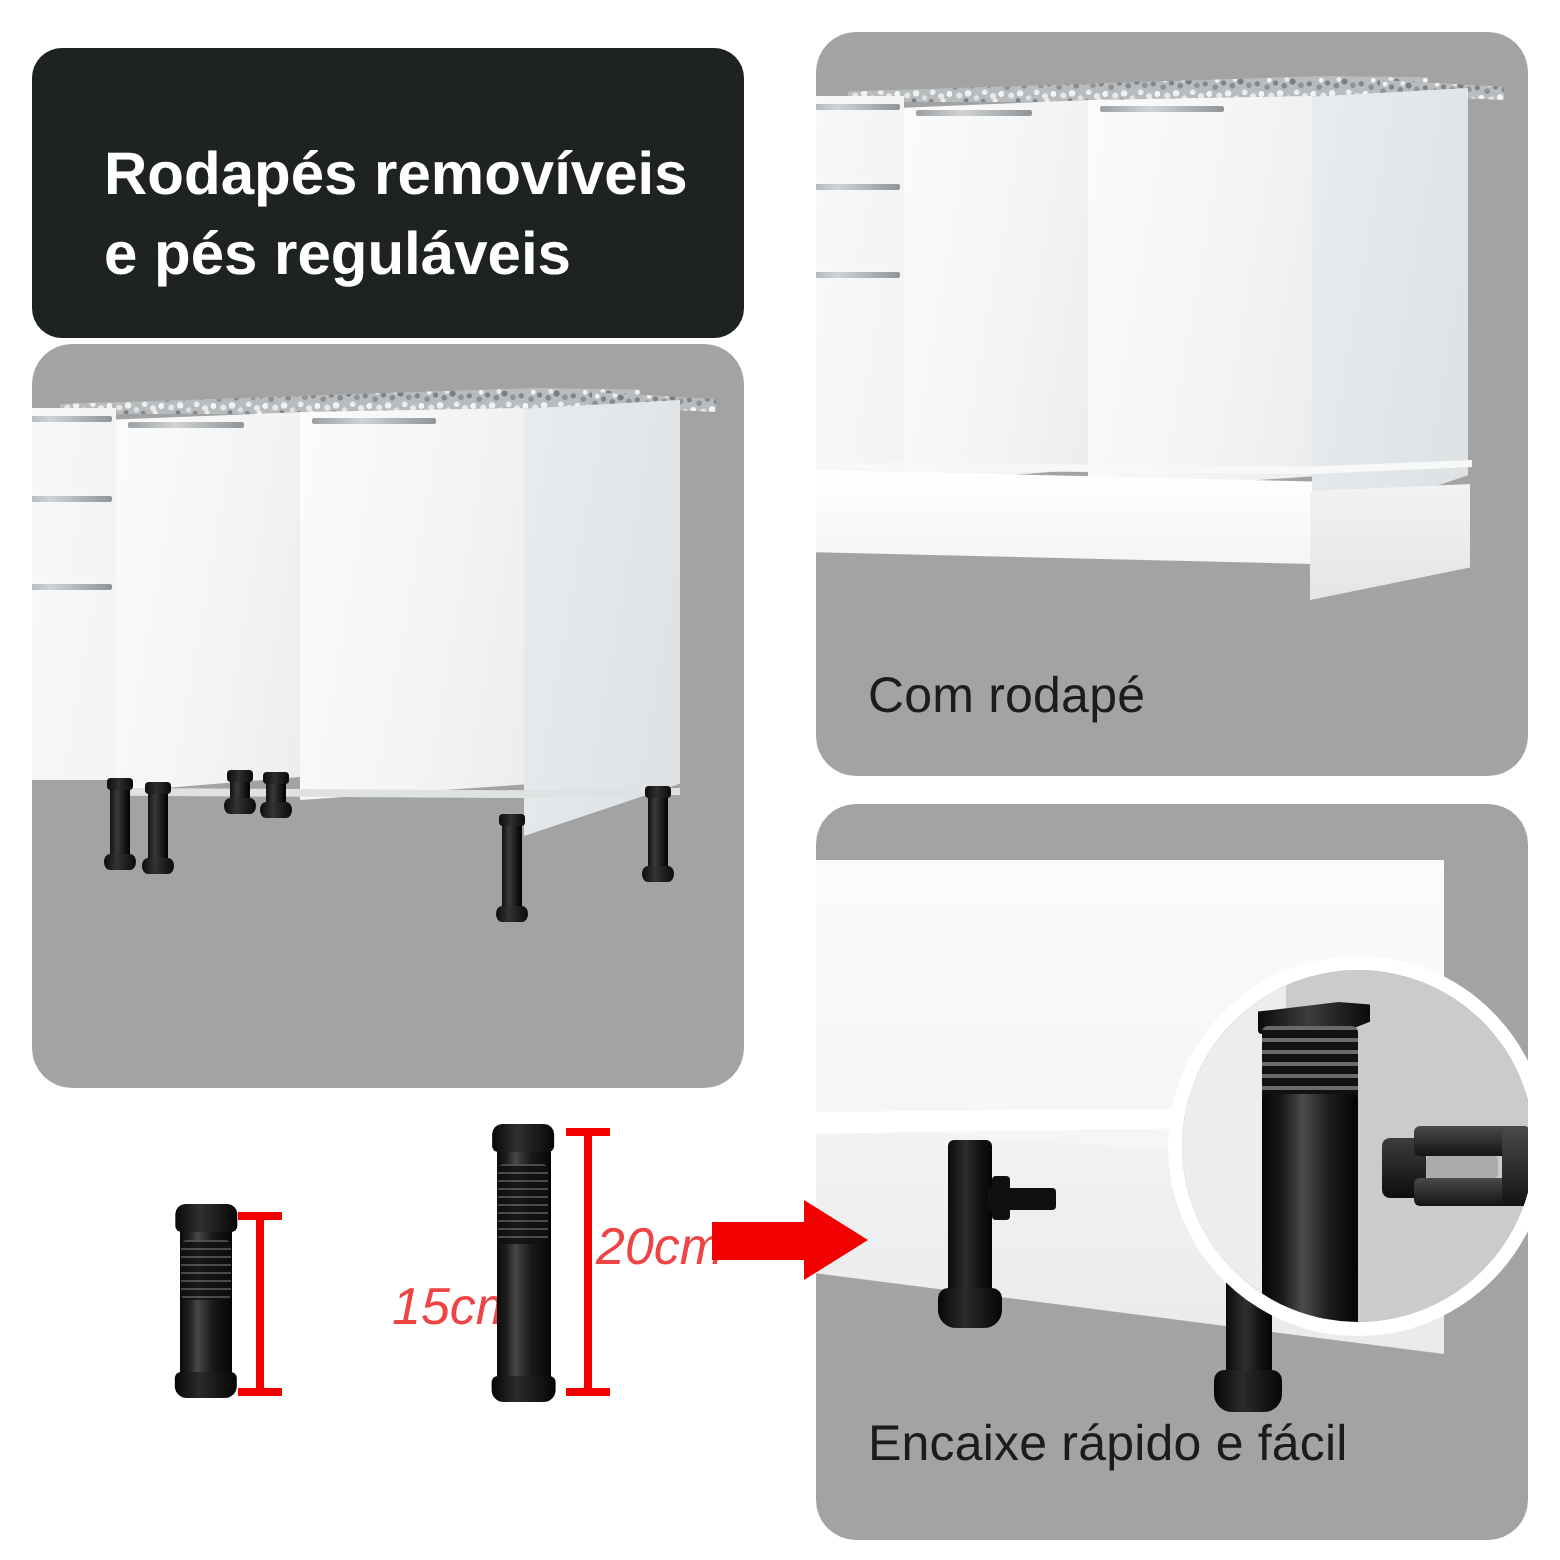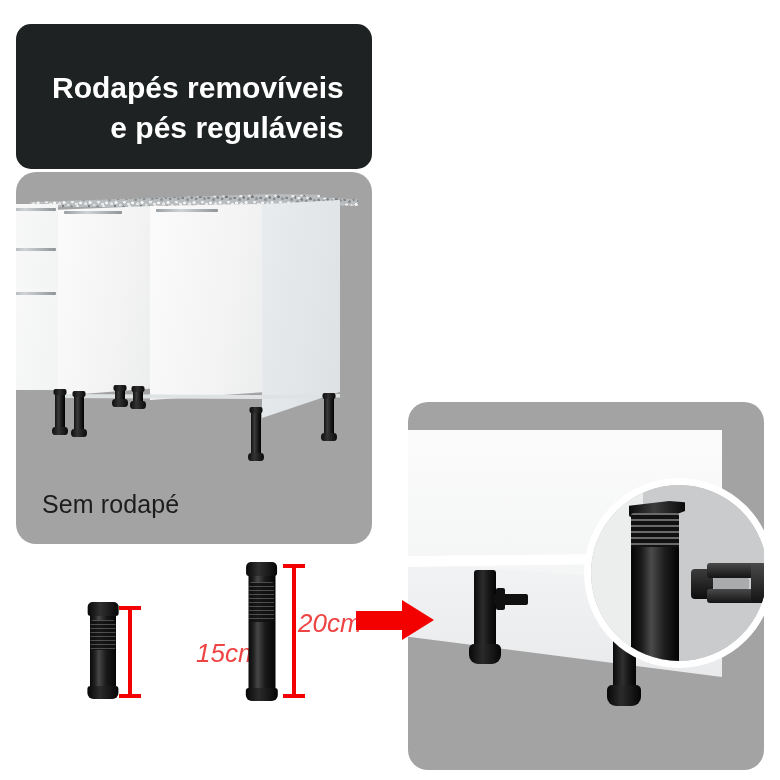--- a/index.html
+++ b/index.html
@@ -35,21 +35,20 @@
     background:#1f2222;
     border-radius:15px;
   }
   #title-card .t{
     position:absolute;left:36px;top:44px;
     color:#ffffff;
     font-size:30px;
     font-weight:bold;
     line-height:1.33;
     white-space:pre-line;
-    text-align:right;
   }
 
   
   .cab{position:absolute;}
   .side{position:absolute;background:#e6eaec;}
   .door{
     position:absolute;
     background:linear-gradient(100deg,#fbfbfb 0%,#f4f4f4 60%,#eceded 100%);
     border-right:1px solid #d9dadb;
   }
@@ -259,23 +258,61 @@
           <div class="top"></div>
           <div class="cap"></div>
       </div>
       <div class="foot" style="left:325px;top:224px;width:16px;height:42px;">
         <div class="shaft"></div>
           <div class="top"></div>
           <div class="cap"></div>
       </div>
     </div>
 
-    <div class="caption" style="top:318px;">Sem rodapé</div>
-  </div>
-
+  </div>
+
+  <div class="panel" id="panel-com-rodape" style="left:408px;top:16px;width:356px;height:372px;">
+
+    <div class="cab" style="left:-18px;top:4px;width:376px;height:310px;">
+
+      <div class="counter" style="left:34px;top:18px;width:290px;height:13px;
+                  clip-path:polygon(0 60%,82% 0,100% 5%,100% 74%,82% 100%,0 100%);"></div>
+      <div class="counter" style="left:300px;top:20px;width:62px;height:10px;
+                  clip-path:polygon(0 0,100% 34%,100% 100%,0 70%);"></div>
+
+      <div class="drawer" style="left:0px;top:28px;width:62px;height:40px;"></div>
+      <div class="handle" style="left:8px;top:32px;width:52px;"></div>
+
+      <div class="drawer" style="left:0px;top:68px;width:62px;height:44px;"></div>
+      <div class="handle" style="left:8px;top:72px;width:52px;"></div>
+
+      <div class="drawer" style="left:0px;top:112px;width:62px;height:106px;border-bottom:none;"></div>
+      <div class="handle" style="left:8px;top:116px;width:52px;"></div>
+
+      <div class="door" style="left:62px;top:30px;width:92px;height:192px;
+                  clip-path:polygon(0 2%,100% 0,100% 96%,0 100%);"></div>
+      <div class="door" style="left:154px;top:28px;width:112px;height:198px;
+                  clip-path:polygon(0 1%,100% 0,100% 96%,0 100%);"></div>
+      <div class="handle" style="left:68px;top:35px;width:58px;"></div>
+      <div class="handle" style="left:160px;top:33px;width:62px;"></div>
+
+      <div class="side" style="left:266px;top:24px;width:78px;height:220px;
+                  clip-path:polygon(0 2%,100% 0,100% 88%,0 100%);
+                  background:linear-gradient(100deg,#e9ecee,#dde1e4);"></div>
+
+      <div class="plinth-front" style="left:-18px;top:214px;width:284px;height:48px;
+                  clip-path:polygon(0 0,100% 14%,100% 100%,0 86%);"></div>
+      <div class="plinth-side" style="left:265px;top:222px;width:80px;height:58px;
+                  clip-path:polygon(0 6%,100% 0,100% 72%,0 100%);"></div>
+      <div style="position:absolute;left:-18px;top:210px;width:364px;height:7px;
+                  background:#f7f8f8;clip-path:polygon(0 10%,78% 46%,100% 0,100% 50%,78% 100%,0 62%);"></div>
+    </div>
+
+    <div class="caption" style="top:318px;">Com rodapé</div>
+  </div>
 
   <div class="panel" id="panel-encaixe" style="left:408px;top:402px;width:356px;height:368px;">
 
     <div style="position:absolute;left:-8px;top:28px;width:322px;height:150px;
                 background:linear-gradient(180deg,#fbfbfb,#f4f5f5);"></div>
 
     <div style="position:absolute;left:-8px;top:160px;width:322px;height:115px;
                 background:linear-gradient(180deg,#f2f3f4,#e9eaeb);
                 clip-path:polygon(0 0,100% 20%,100% 100%,0 64%);"></div>
 
@@ -315,20 +352,21 @@
 
       <div class="clip" style="left:100px;top:78px;width:74px;height:40px;">
         <div class="c-back" style="left:0;top:6px;width:22px;height:30px;"></div>
         <div class="c-arm" style="left:16px;top:0;width:58px;height:15px;"></div>
         <div class="c-arm" style="left:16px;top:26px;width:58px;height:14px;"></div>
         <div class="c-arm" style="left:60px;top:0;width:14px;height:40px;"></div>
         <div class="c-hole" style="left:22px;top:15px;width:36px;height:11px;"></div>
       </div>
     </div>
 
+    <div class="caption" style="top:306px;">Encaixe rápido e fácil</div>
   </div>
 
   <div id="measure-block">
 
     <div class="leg-photo" style="left:90px;top:62px;width:26px;height:82px;">
       <div class="body"></div>
       <div class="head"></div>
       <div class="thread" style="top:10px;height:30px;"></div>
       <div class="base"></div>
     </div>

